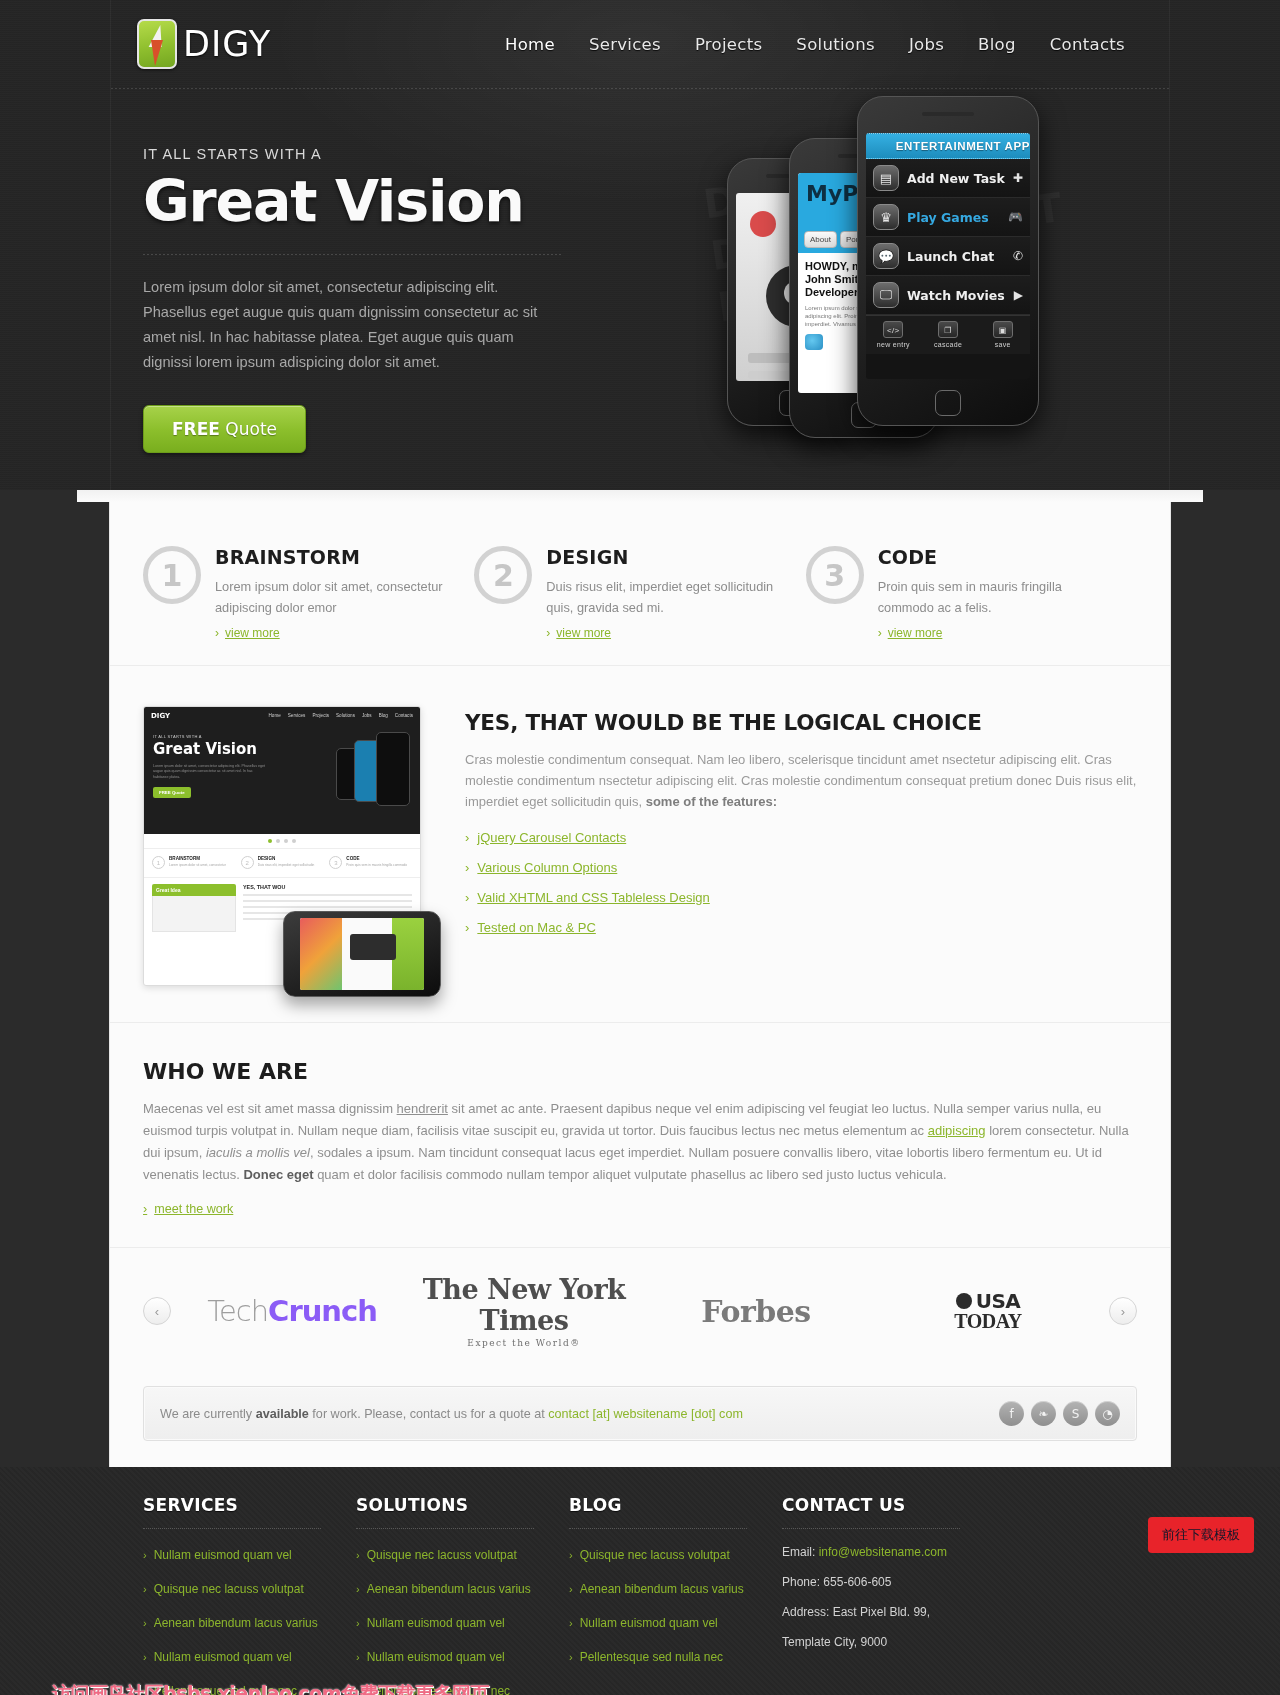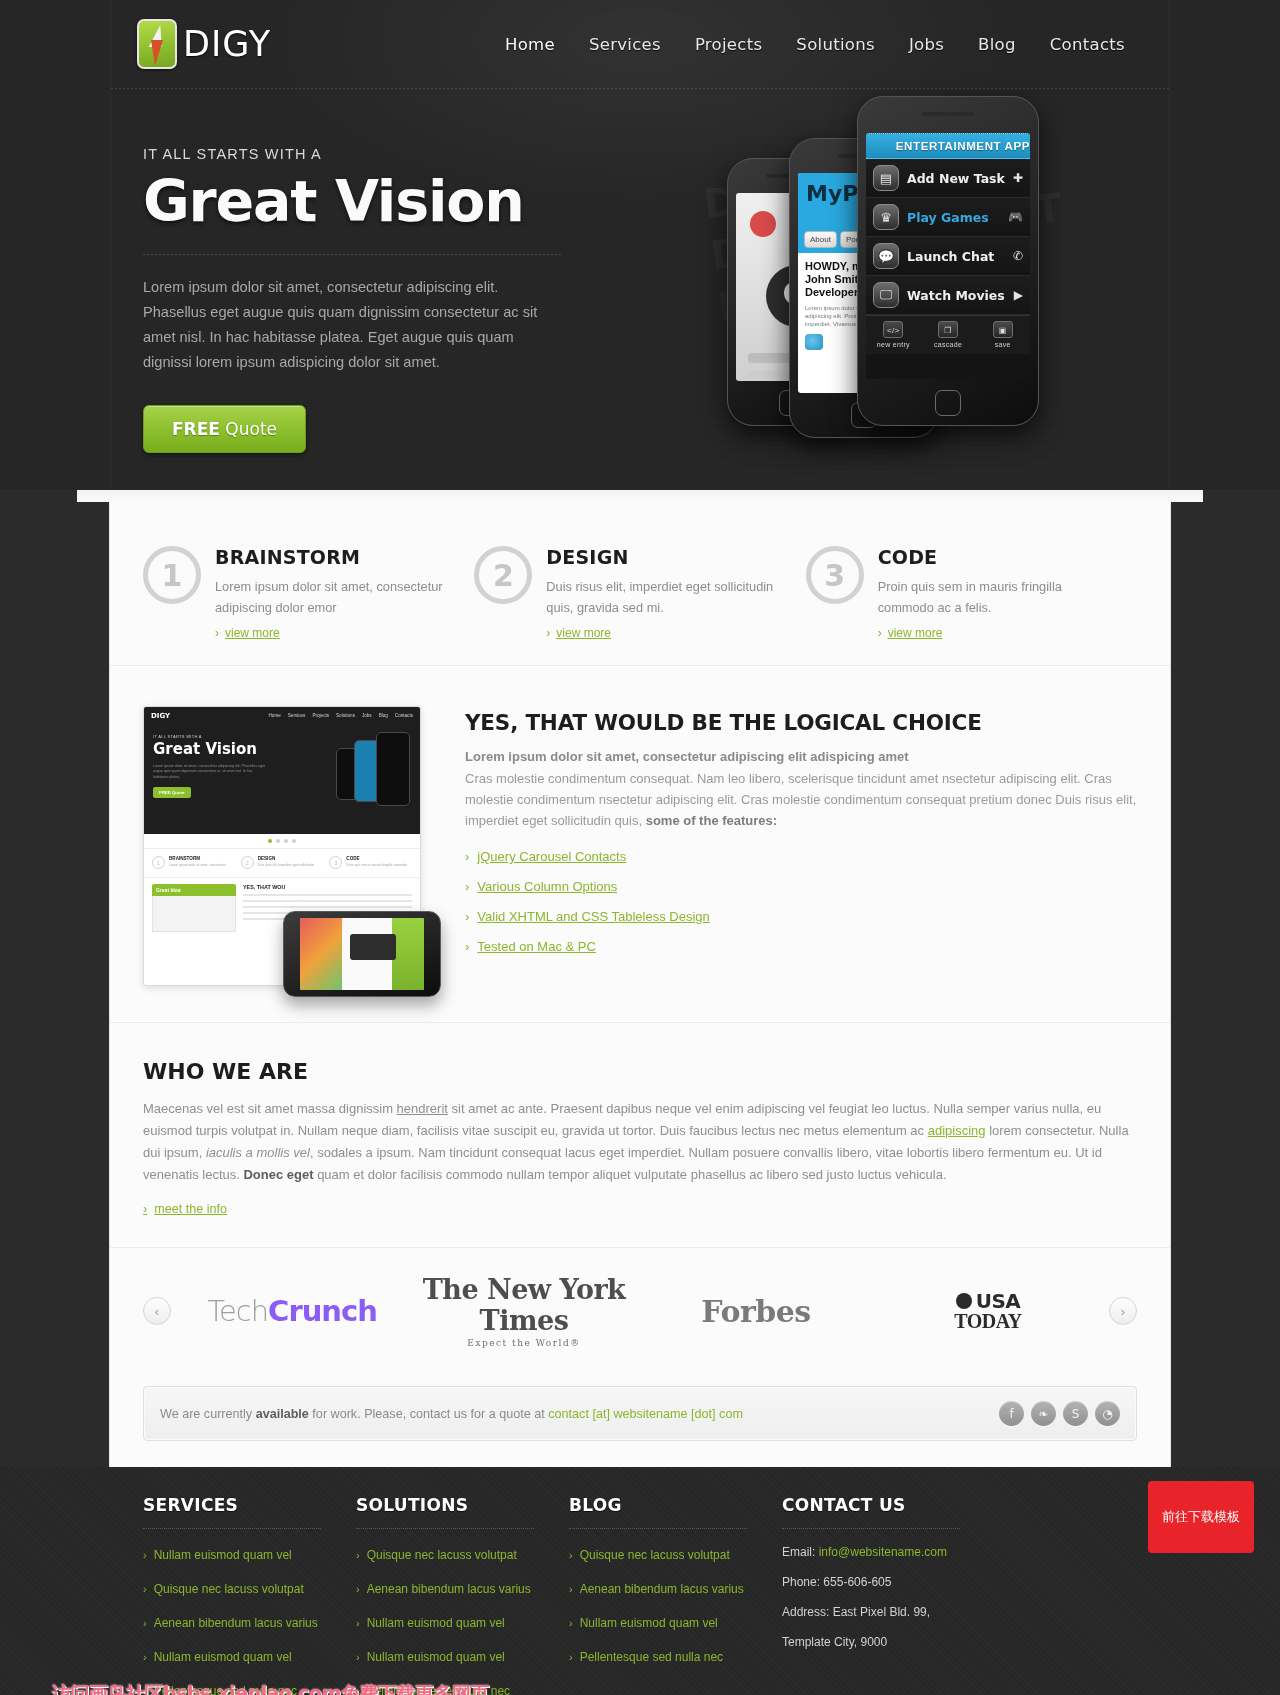--- a/index.html
+++ b/index.html
@@ -282,21 +282,21 @@
     border-bottom: 1px dotted rgba(255,255,255,.22); width: 178px; text-shadow:0 1px 1px rgba(0,0,0,.7);}
   .fcol ul { list-style:none; }
   .fcol li { margin-bottom: 16px; }
   .fcol li:before { content:"\203A"; color:#8cb62c; margin-right: 7px; font-size:11px;}
   .fcol a { color:#8cb62c; font-size: 12px; text-decoration:none; }
   .fcontact p { color:#d2d2d2; font-size: 12px; margin-bottom: 16px; }
   .fcontact p a { color:#8cb62c; text-decoration:none; }
 
   .dl-btn {
     position: absolute; right: 26px; bottom: 162px;
-    background: #e8232a; color:#ffffff; font-size: 13px; padding: 27px 14px;
+    background: #e8232a; color:#0f172a; font-size: 13px; padding: 9px 14px;
     border-radius: 4px; font-family:"DejaVu Sans",sans-serif;
   }
   .watermark {
     position: absolute; left: 52px; bottom: 8px; pointer-events:none;
     font-family:"DejaVu Sans",sans-serif; font-size: 19px; font-weight:700;
     color: #f06a84; text-shadow: 0 0 2px #fff, 1px 1px 0 #ffffff;
     letter-spacing: -.5px; white-space: nowrap;
   }
 </style>
 </head>
@@ -510,37 +510,36 @@
           <div class="scr">
             <div class="fp-a"></div>
               <div class="fp-b"></div>
               <div class="fp-c"></div>
           </div>
         </div>
       </div>
 
       <div class="sc-right">
         <h2>YES, THAT WOULD BE THE LOGICAL CHOICE</h2>
-        <p class="sc-lead">Lorem ipsum dolor sit amet, consectetur adipiscing elit adispicing amet</p>
         <p class="sc-copy"><span>Cras molestie condimentum consequat. Nam leo libero, scelerisque tincidunt amet nsectetur adipiscing elit. Cras molestie condimentum nsectetur adipiscing elit. Cras molestie condimentum consequat pretium donec Duis risus elit, imperdiet eget sollicitudin quis, </span><b>some of the features:</b></p>
         <ul class="feat">
           <li><a href="#">jQuery Carousel Contacts</a></li>
           <li><a href="#">Various Column Options</a></li>
           <li><a href="#">Valid XHTML and CSS Tableless Design</a></li>
           <li><a href="#">Tested on Mac &amp; PC</a></li>
         </ul>
       </div>
     </div>
 
     <div class="sep"></div>
 
     <div class="who">
       <h2>WHO WE ARE</h2>
       <p><span>Maecenas vel est sit amet massa dignissim </span><a href="#">hendrerit</a><span> sit amet ac ante. Praesent dapibus neque vel enim adipiscing vel feugiat leo luctus. Nulla semper varius nulla, eu euismod turpis volutpat in. Nullam neque diam, facilisis vitae suscipit eu, gravida ut tortor. Duis faucibus lectus nec metus elementum ac </span><a class="green" href="#">adipiscing</a><span> lorem consectetur. Nulla dui ipsum, </span><i>iaculis a mollis vel</i><span>, sodales a ipsum. Nam tincidunt consequat lacus eget imperdiet. Nullam posuere convallis libero, vitae lobortis libero fermentum eu. Ut id venenatis lectus. </span><b>Donec eget</b><span> quam et dolor facilisis commodo nullam tempor aliquet vulputate phasellus ac libero sed justo luctus vehicula.</span></p>
-      <a class="mt" href="#">meet the info</a>
+      <a class="mt" href="#">meet the work</a>
     </div>
 
     <div class="sep"></div>
 
     <div class="logos">
       <div class="arrow">
           <span>‹</span>
         </div>
       <div class="brand b-tc"><span>Tech</span><b>Crunch</b></div>
       <div class="brand b-ny"><span>The New York Times</span><small>Expect the World®</small></div>

